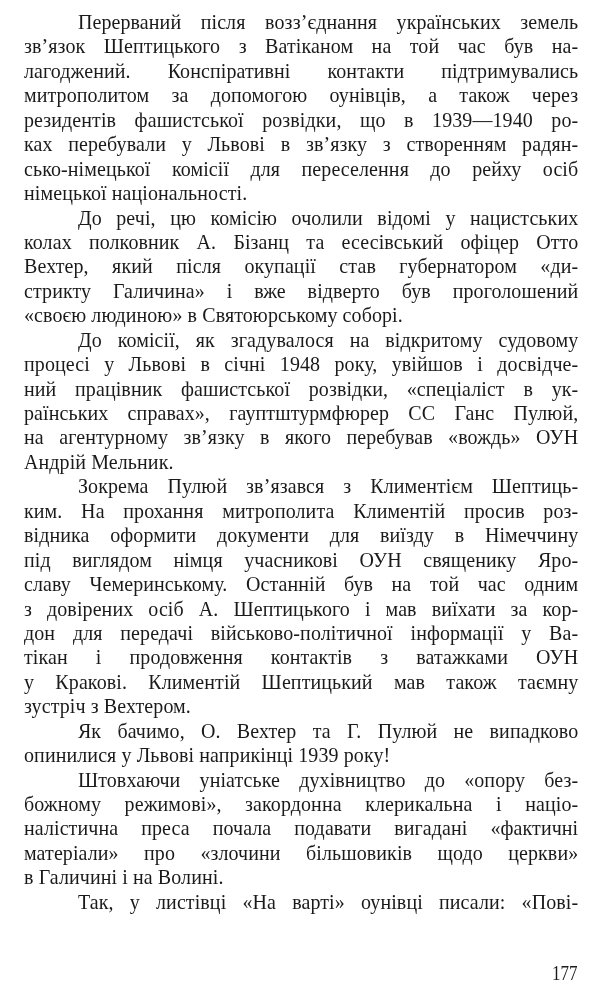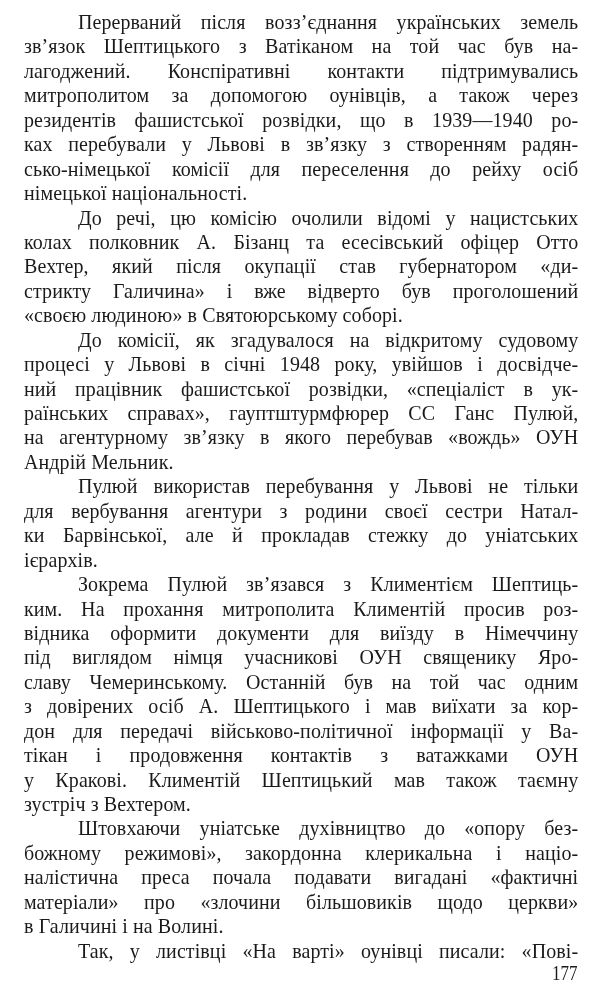--- a/index.html
+++ b/index.html
@@ -78,40 +78,38 @@
 
   <div>
     <span class="line indent">До комісії, як згадувалося на відкритому судовому</span>
     <span class="line">процесі у Львові в січні 1948 року, увійшов і досвідче-</span>
     <span class="line">ний працівник фашистської розвідки, «спеціаліст в ук-</span>
     <span class="line">раїнських справах», гауптштурмфюрер СС Ганс Пулюй,</span>
     <span class="line">на агентурному зв’язку в якого перебував «вождь» ОУН</span>
     <span class="line last">Андрій Мельник.</span>
   </div>
 
-  <div>
-    <span class="line indent">Пулюй використав перебування у Львові не тільки</span>
-    <span class="line">для вербування агентури з родини своєї сестри Натал-</span>
-    <span class="line">ки Барвінської, але й прокладав стежку до уніатських</span>
-    <span class="line last">ієрархів.</span>
-  </div>
 
   <div>
     <span class="line indent">Зокрема Пулюй зв’язався з Климентієм Шептиць-</span>
     <span class="line">ким. На прохання митрополита Климентій просив роз-</span>
     <span class="line">відника оформити документи для виїзду в Німеччину</span>
     <span class="line">під виглядом німця учасникові ОУН священику Яро-</span>
     <span class="line">славу Чемеринському. Останній був на той час одним</span>
     <span class="line">з довірених осіб А. Шептицького і мав виїхати за кор-</span>
     <span class="line">дон для передачі військово-політичної інформації у Ва-</span>
     <span class="line">тікан і продовження контактів з ватажками ОУН</span>
     <span class="line">у Кракові. Климентій Шептицький мав також таємну</span>
     <span class="line last">зустріч з Вехтером.</span>
   </div>
 
+  <div>
+    <span class="line indent">Як бачимо, О. Вехтер та Г. Пулюй не випадково</span>
+    <span class="line last">опинилися у Львові наприкінці 1939 року!</span>
+  </div>
 
   <div>
     <span class="line indent">Штовхаючи уніатське духівництво до «опору без-</span>
     <span class="line">божному режимові», закордонна клерикальна і націо-</span>
     <span class="line">налістична преса почала подавати вигадані «фактичні</span>
     <span class="line">матеріали» про «злочини більшовиків щодо церкви»</span>
     <span class="line last">в Галичині і на Волині.</span>
   </div>
 
   <div>

